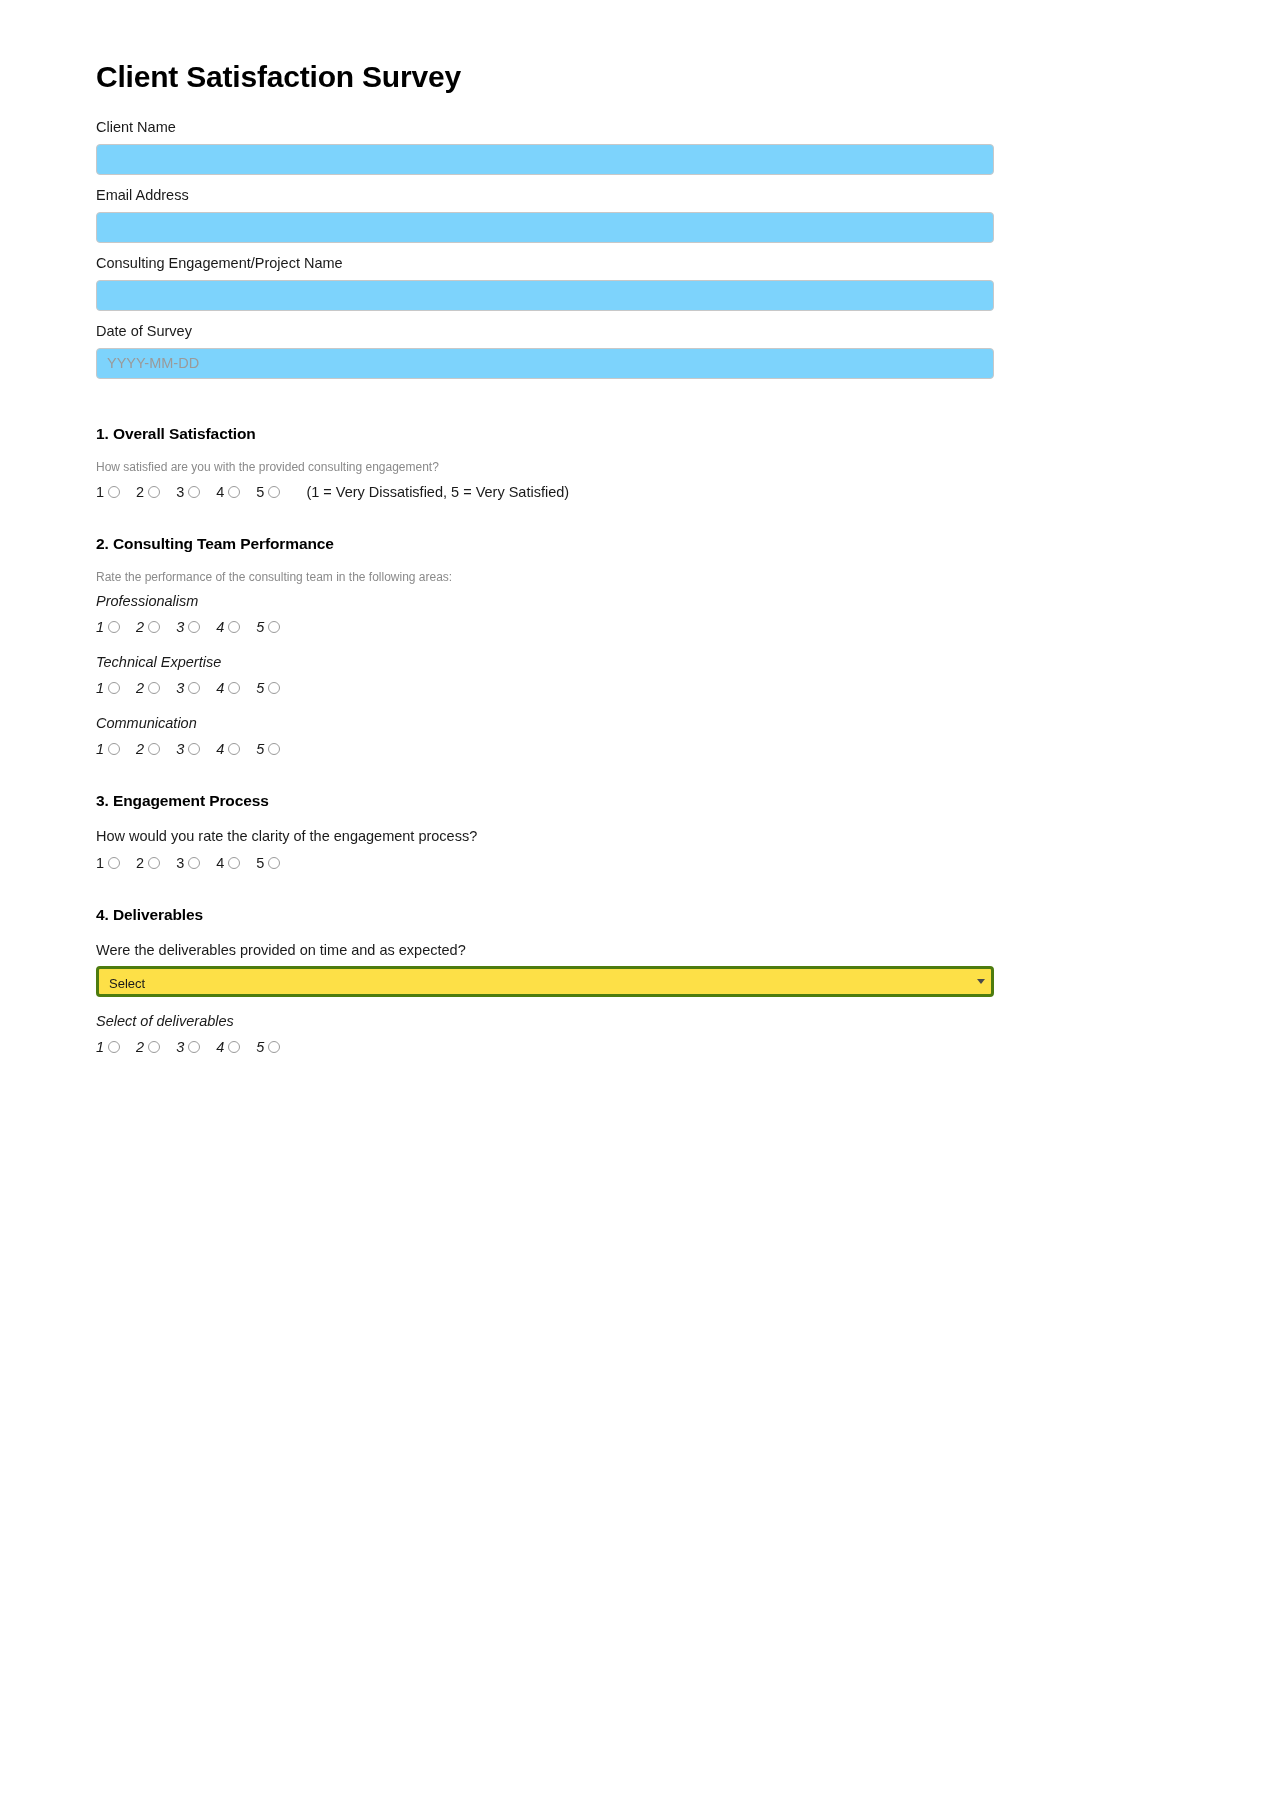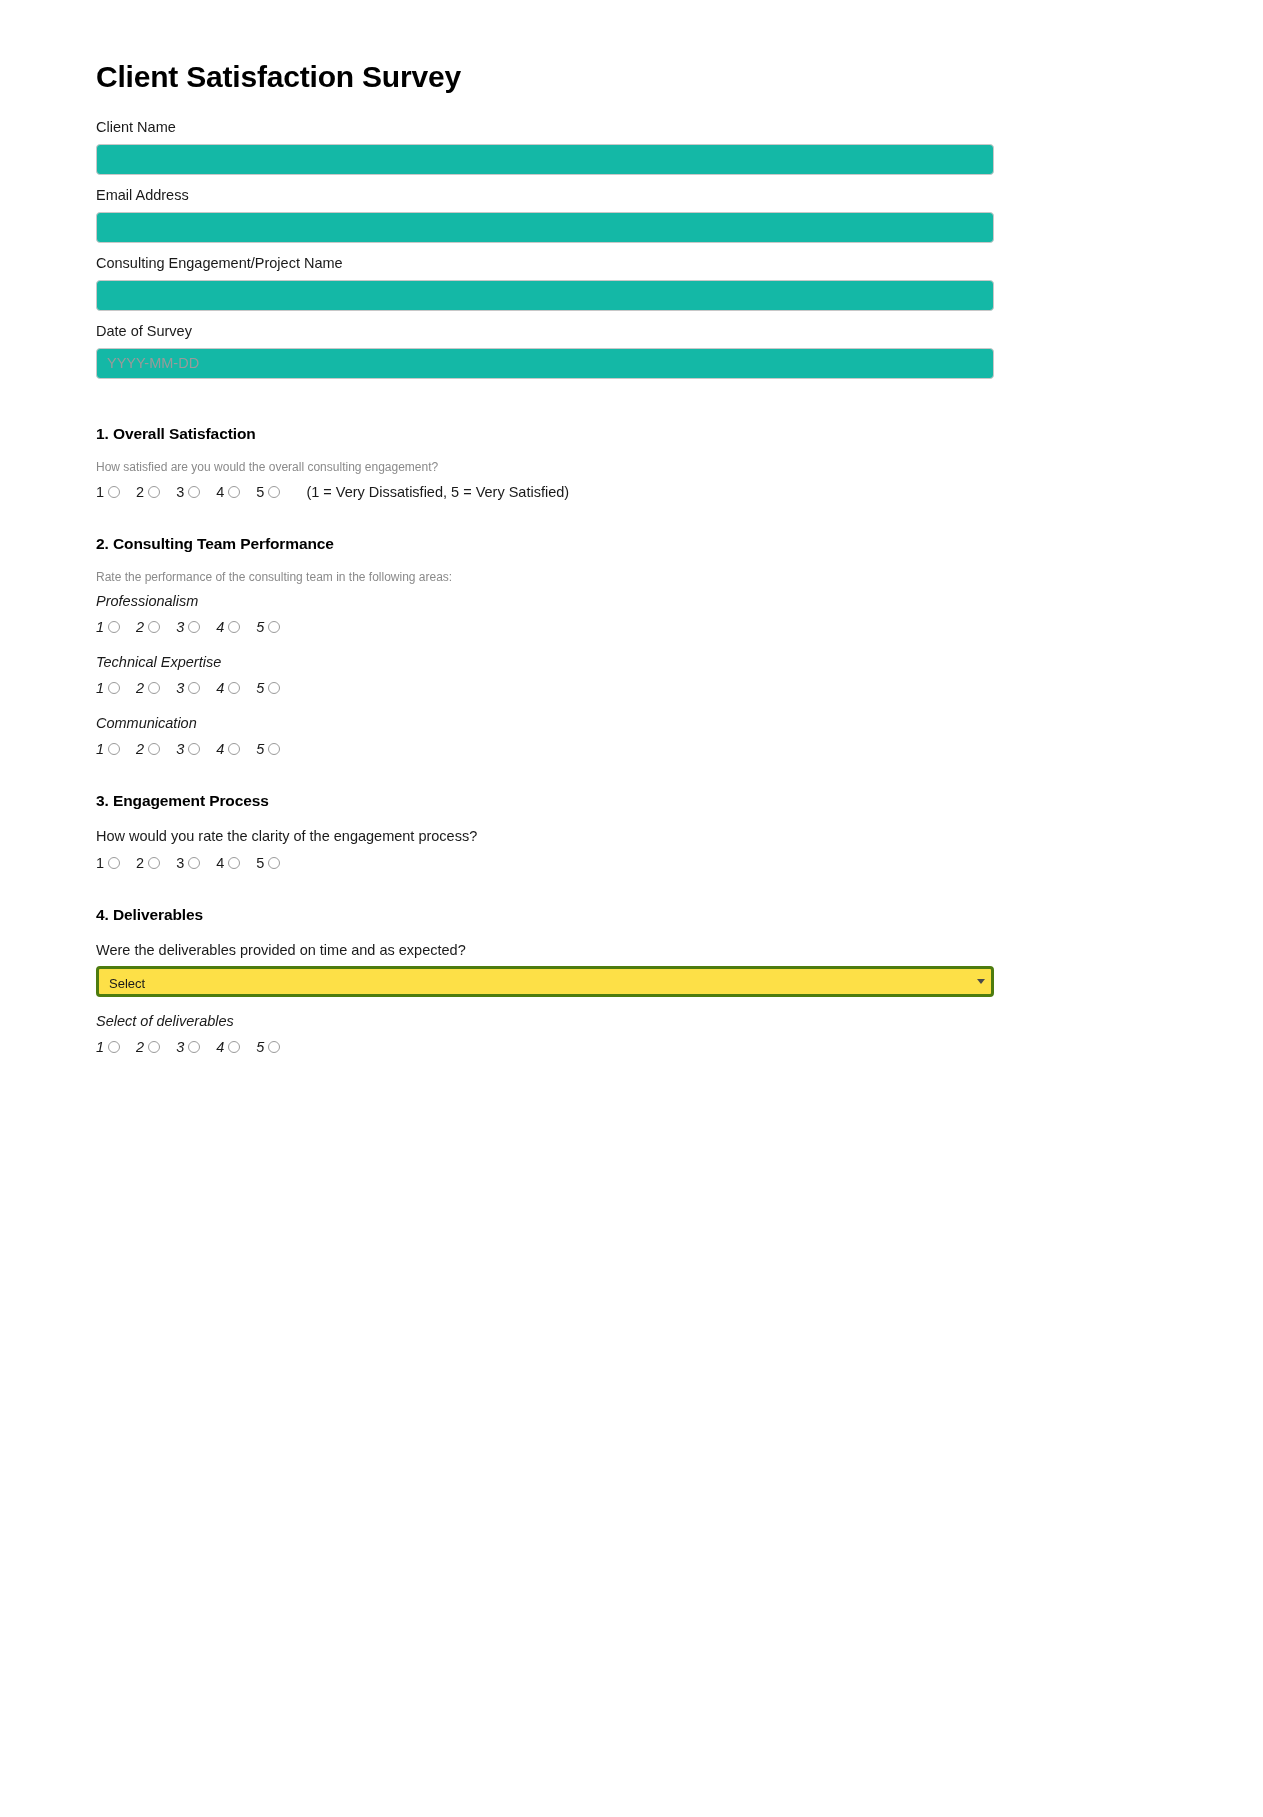--- a/index.html
+++ b/index.html
@@ -45,21 +45,21 @@
     margin-bottom: 7px;
     display: block;
   }
   .text-input {
     display: block;
     box-sizing: border-box;
     width: 898px;
     height: 31px;
     border: 1px solid #c8c8c8;
     border-radius: 4px;
-    background: #14b8a6;
+    background: #7dd3fc;
     font-family: "Liberation Sans", sans-serif;
     font-size: 14.5px;
     color: #1a1a1a;
     padding: 4px 10px;
     outline: none;
   }
   .text-input::placeholder {
     color: #9a9a9a;
     opacity: 1;
   }
@@ -190,21 +190,21 @@
 
     <div class="field-block date-block">
       <label class="field-label">Date of Survey</label>
       <input class="text-input" type="text" placeholder="YYYY-MM-DD" style="">
     </div>
 
     <div class="sections">
 
       <div class="section">
         <div class="section-title">1. Overall Satisfaction</div>
-        <div class="section-note">How satisfied are you would the overall consulting engagement?</div>
+        <div class="section-note">How satisfied are you with the provided consulting engagement?</div>
         <div class="rating-row last">
           <span class="rating-item">
             <span class="rating-num">1</span>
             <span class="radio-dot"></span>
           </span>
           <span class="rating-item">
             <span class="rating-num">2</span>
             <span class="radio-dot"></span>
           </span>
           <span class="rating-item">

